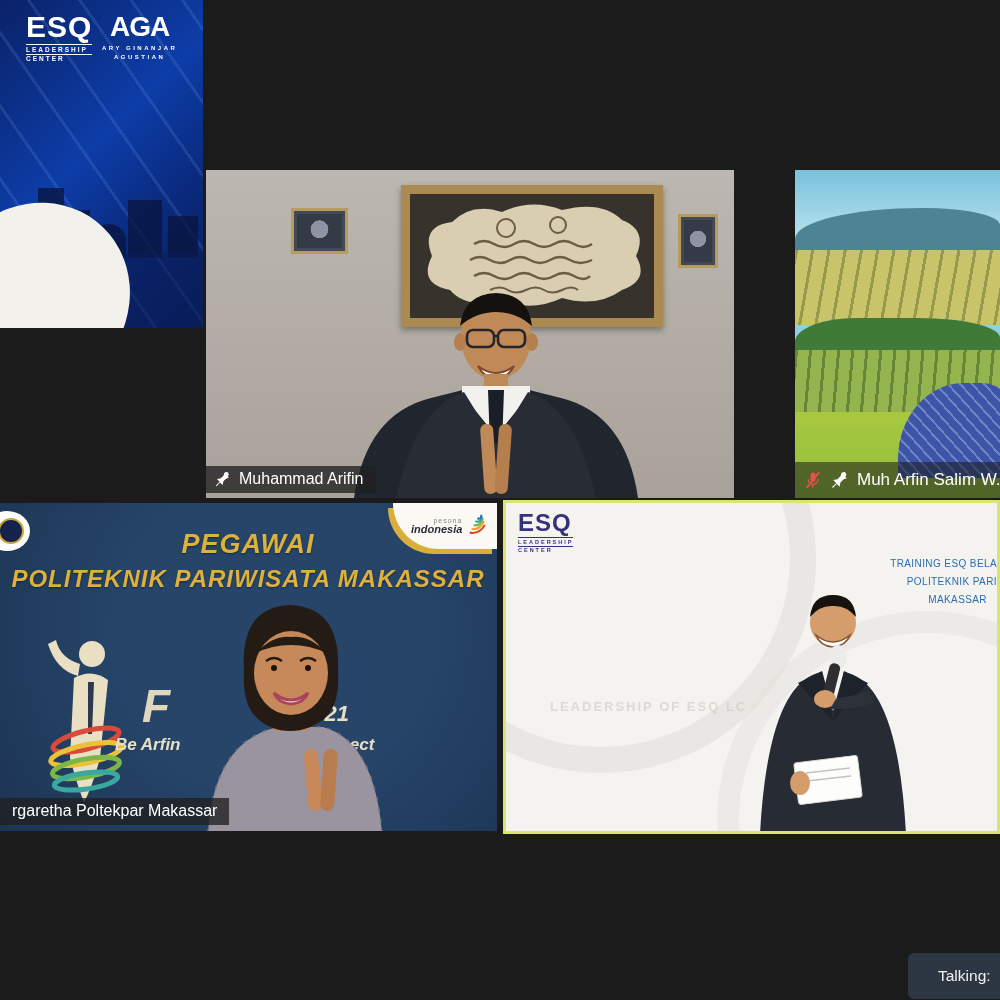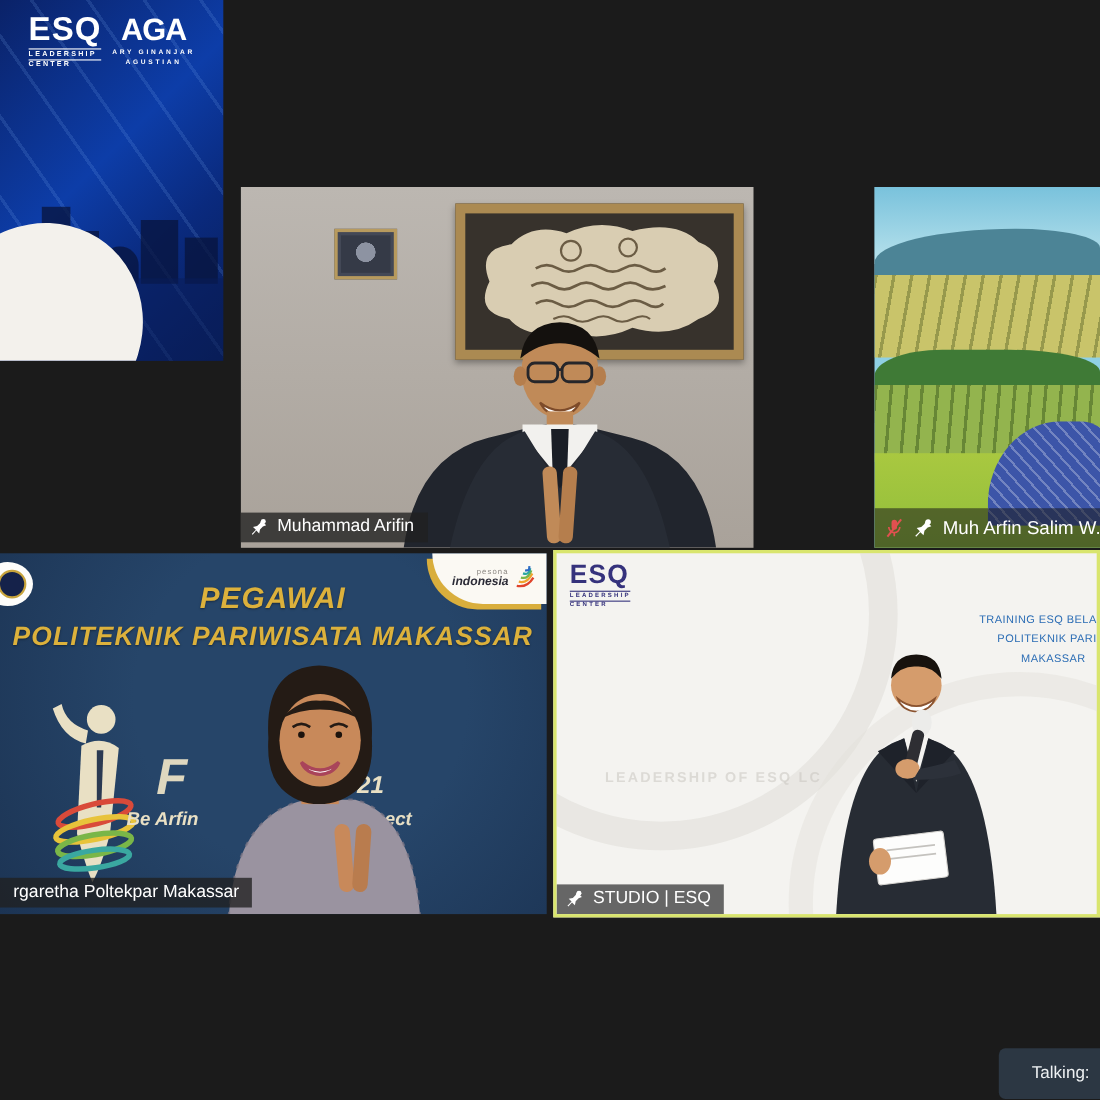--- a/index.html
+++ b/index.html
@@ -28,21 +28,21 @@
                    border-top:1px solid #fff; border-bottom:1px solid #fff; padding:1px 0; margin-top:2px; }
   .logo-esq .sub2 { font-size:6.5px; letter-spacing:2px; font-weight:700; }
   #esq-logo-1 { left:26px; top:12px; }
   .logo-aga { position:absolute; left:102px; top:12px; color:#fff; text-align:center; }
   .logo-aga .big { font-size:28px; font-weight:900; letter-spacing:-1px; line-height:30px; }
   .logo-aga .sub { font-size:6px; letter-spacing:2.5px; font-weight:700; margin-top:3px; }
   #tile-esq .shoulder { position:absolute; left:-58px; bottom:-72px; width:185px; height:200px;
     background:#f3f1ec; border-radius:50%; transform:rotate(38deg); }
 
   
-  #tile-arifin { left:219px; top:170px; width:466px; height:328px;
+  #tile-arifin { left:206px; top:170px; width:528px; height:328px;
     background:linear-gradient(#bcb7b1,#a9a29a); }
   .artframe { position:absolute; left:195px; top:15px; width:262px; height:142px;
     background:#37322c; border:9px solid #ab8a52; box-shadow:0 3px 6px rgba(0,0,0,.35); }
   .photo { position:absolute; border:3px solid #b79a5e; background:#434856; }
   .photo .ph-in { position:absolute; inset:3px; background:
     radial-gradient(circle at 50% 45%, #8d93a2 0 30%, transparent 31%), #353a47; }
   #photo-left  { left:85px;  top:38px; width:57px; height:46px; }
   #photo-right { left:472px; top:44px; width:40px; height:54px; }
   #arifin-person { position:absolute; left:130px; bottom:0; }
   #tile-arifin .nametag { bottom:5px; }
@@ -287,27 +287,20 @@
     <path d="M130 92 L106 80 L95 130 Z" fill="#1e222a"></path>
     <ellipse cx="100" cy="66" rx="9" ry="12" fill="#ececea"></ellipse>
     <rect x="88" y="72" width="11" height="38" rx="5" fill="#2e2e33" transform="rotate(14 93 90)"></rect>
     <ellipse cx="87" cy="108" rx="11" ry="9" fill="#d59c6c"></ellipse>
     <path d="M130 100 Q118 104 98 108 L92 118 Q120 118 136 112 Z" fill="#2c313a"></path>
     <rect x="58" y="168" width="64" height="42" rx="3" fill="#fdfdfc" transform="rotate(-7 90 189)" stroke="#d8d6d2" stroke-width="1"></rect>
     <line x1="68" y1="182" x2="112" y2="177" stroke="#c4c2be" stroke-width="1.6"></line>
     <line x1="69" y1="190" x2="113" y2="185" stroke="#c4c2be" stroke-width="1.6"></line>
     <ellipse cx="62" cy="192" rx="10" ry="12" fill="#d59c6c"></ellipse>
   </svg>
-  <div class="nametag">
-    <svg viewBox="0 0 24 24">
-      <circle cx="16.5" cy="5.5" r="3" fill="#fff"></circle>
-      <path d="M14 4 L20 10 L16 11.5 L12.5 15 L11.5 20 L8 16.5 L3.5 21.5 L2.5 20.5 L7.5 15.5 L4 12 L9 11 L12.5 7.5 Z" fill="#fff"></path>
-    </svg>
-    <span>STUDIO | ESQ</span>
-  </div>
 </div>
 
 <div class="toolbar">
   
   
   
   
 
   
   

